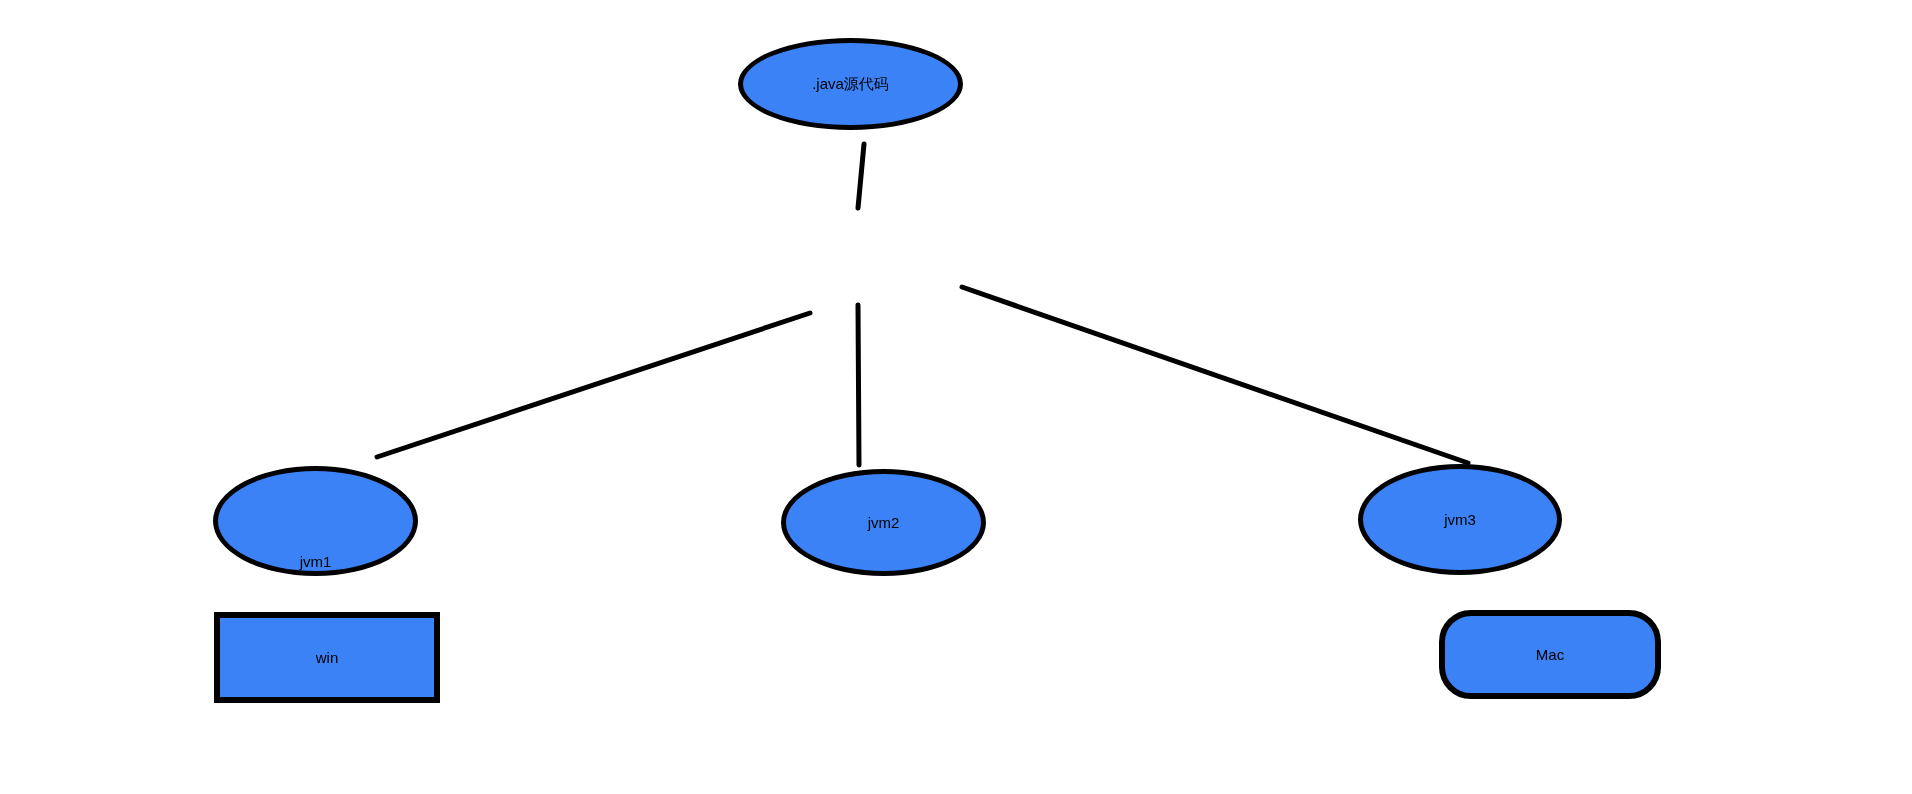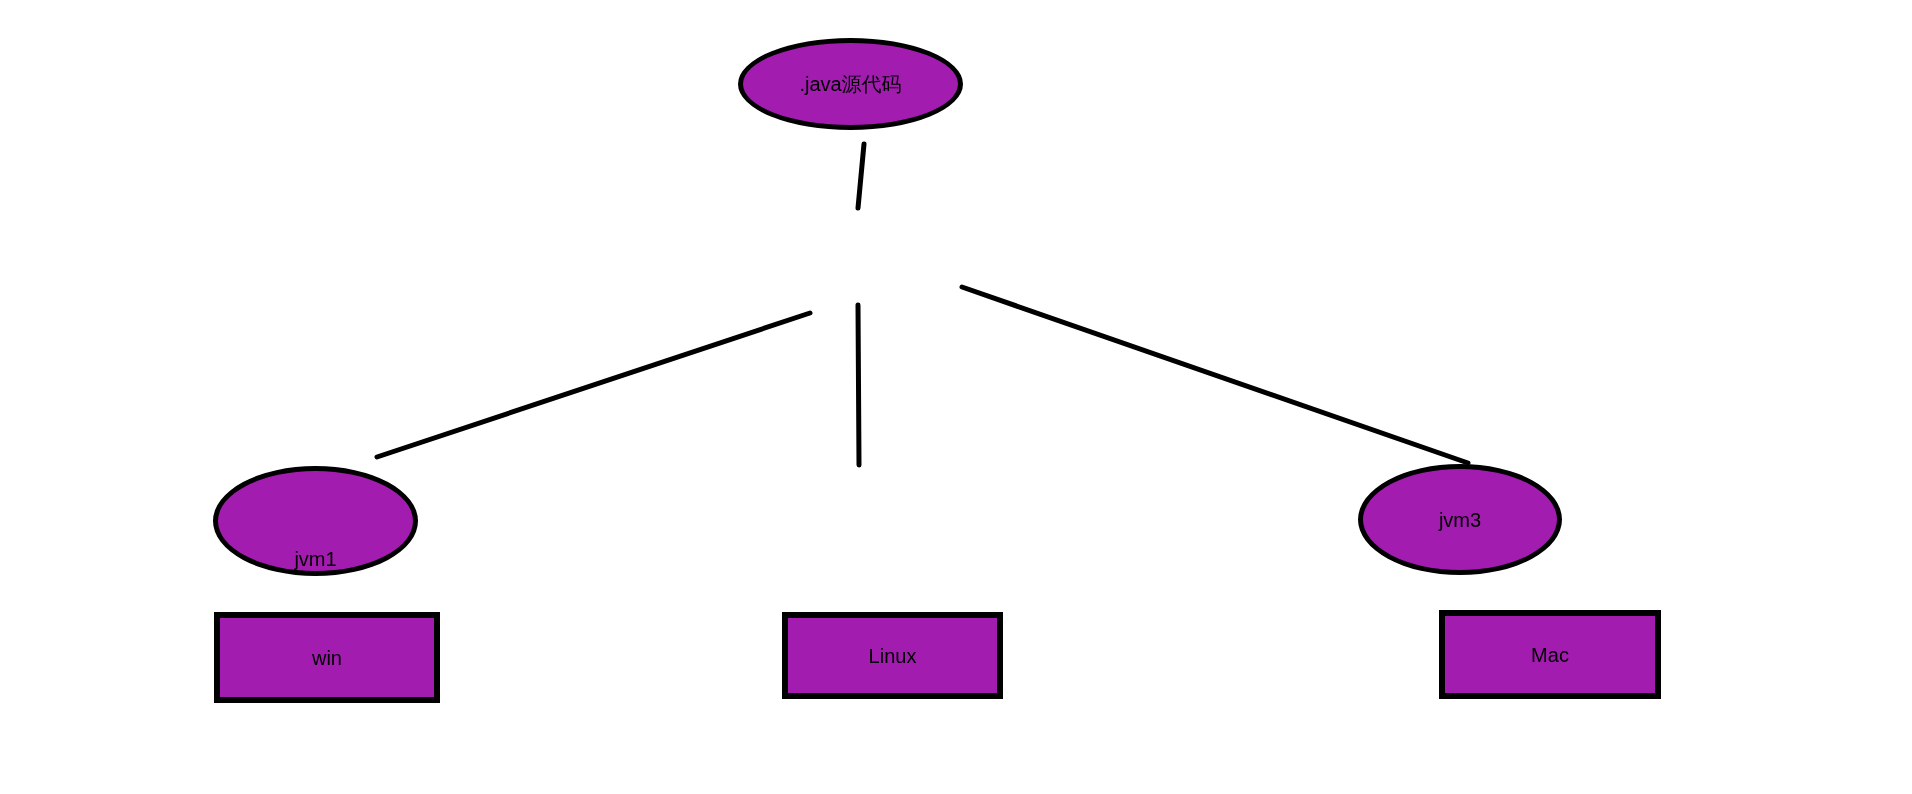--- a/index.html
+++ b/index.html
@@ -23,45 +23,45 @@
     pointer-events: none;
   }
   .edges line {
     stroke: #000000;
     stroke-width: 5;
     stroke-linecap: round;
   }
   .node {
     position: absolute;
     box-sizing: border-box;
-    background: #a21caf;
+    background: #3b82f6;
     display: flex;
     align-items: center;
     justify-content: center;
     text-align: center;
-    font-size: 20px;
+    font-size: 15px;
     line-height: 1.2;
     white-space: nowrap;
   }
   .ellipse {
     border: 5px solid #000000;
     border-radius: 50%;
   }
   .rect {
     border: 6px solid #000000;
   }
   
   #n-java   { left: 738px;  top: 38px;  width: 225px; height: 92px;  }
   #n-class  { left: 751px;  top: 207px; width: 222px; height: 91px;  }
   #n-jvm1   { left: 213px;  top: 466px; width: 205px; height: 110px; align-items: flex-end; }
   #n-jvm2   { left: 781px;  top: 469px; width: 205px; height: 107px; }
   #n-jvm3   { left: 1358px; top: 464px; width: 204px; height: 111px; }
   #n-win    { left: 214px;  top: 612px; width: 226px; height: 91px;  }
   #n-linux  { left: 782px;  top: 612px; width: 221px; height: 87px;  }
-  #n-mac    { left: 1439px; top: 610px; width: 222px; height: 89px;  }
+  #n-mac    { left: 1439px; top: 610px; width: 222px; height: 89px; border-radius: 32px;  }
 </style>
 </head>
 <body>
 
 <div class="canvas">
 
   <svg class="edges" width="1912" height="794" viewBox="0 0 1912 794" xmlns="http://www.w3.org/2000/svg">
     <line x1="864" y1="144" x2="858" y2="208"></line>
     <line x1="810" y1="313" x2="377" y2="457"></line>
     <line x1="858" y1="305" x2="859" y2="465"></line>
@@ -70,30 +70,30 @@
 
   <div class="node ellipse" id="n-java">
     <span>.java源代码</span>
   </div>
 
 
   <div class="node ellipse" id="n-jvm1">
     <span>jvm1</span>
   </div>
 
+  <div class="node ellipse" id="n-jvm2">
+    <span>jvm2</span>
+  </div>
 
   <div class="node ellipse" id="n-jvm3">
     <span>jvm3</span>
   </div>
 
   <div class="node rect" id="n-win">
     <span>win</span>
   </div>
 
-  <div class="node rect" id="n-linux">
-    <span>Linux</span>
-  </div>
 
   <div class="node rect" id="n-mac">
     <span>Mac</span>
   </div>
 
 </div>
 
 </body></html>

